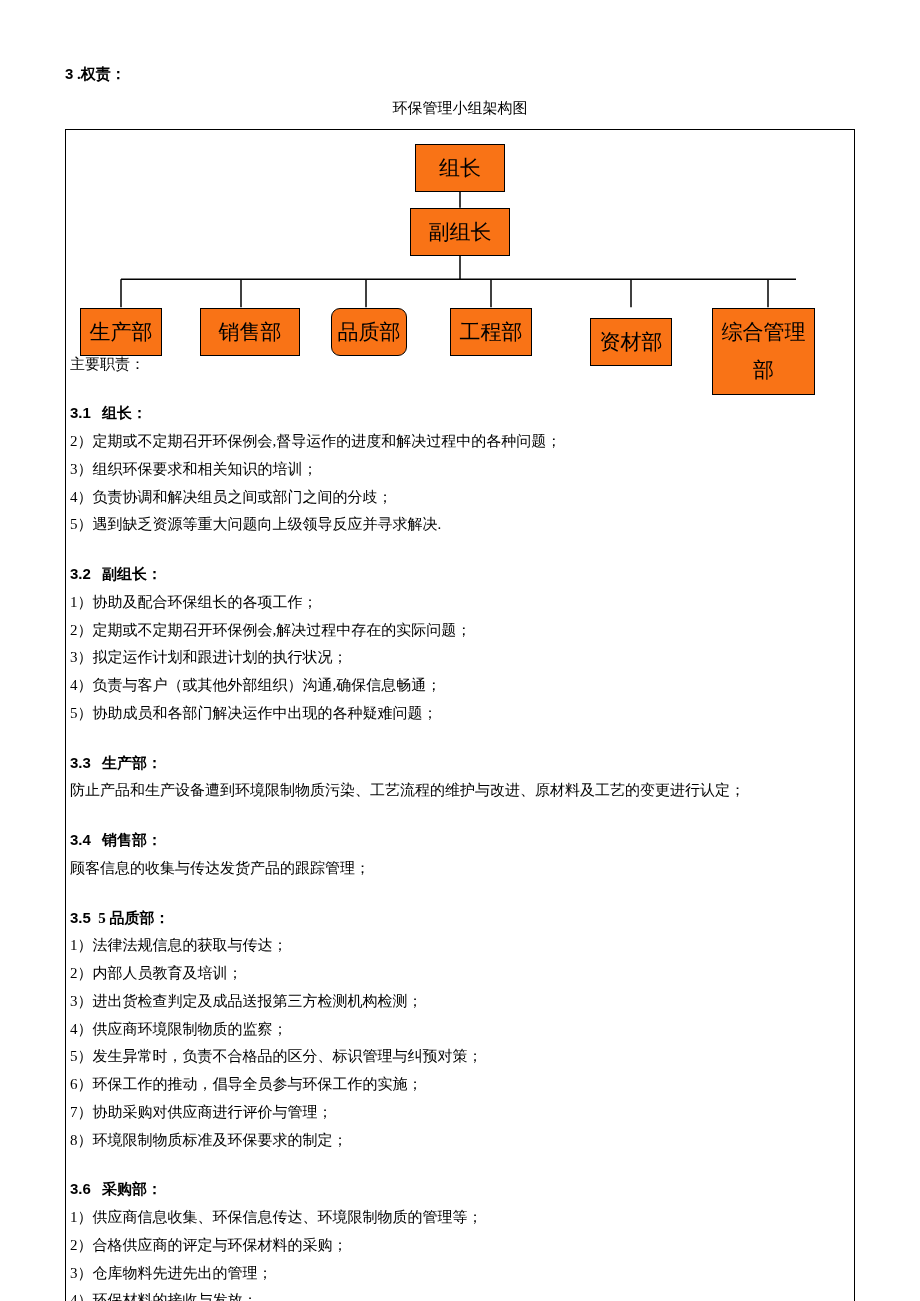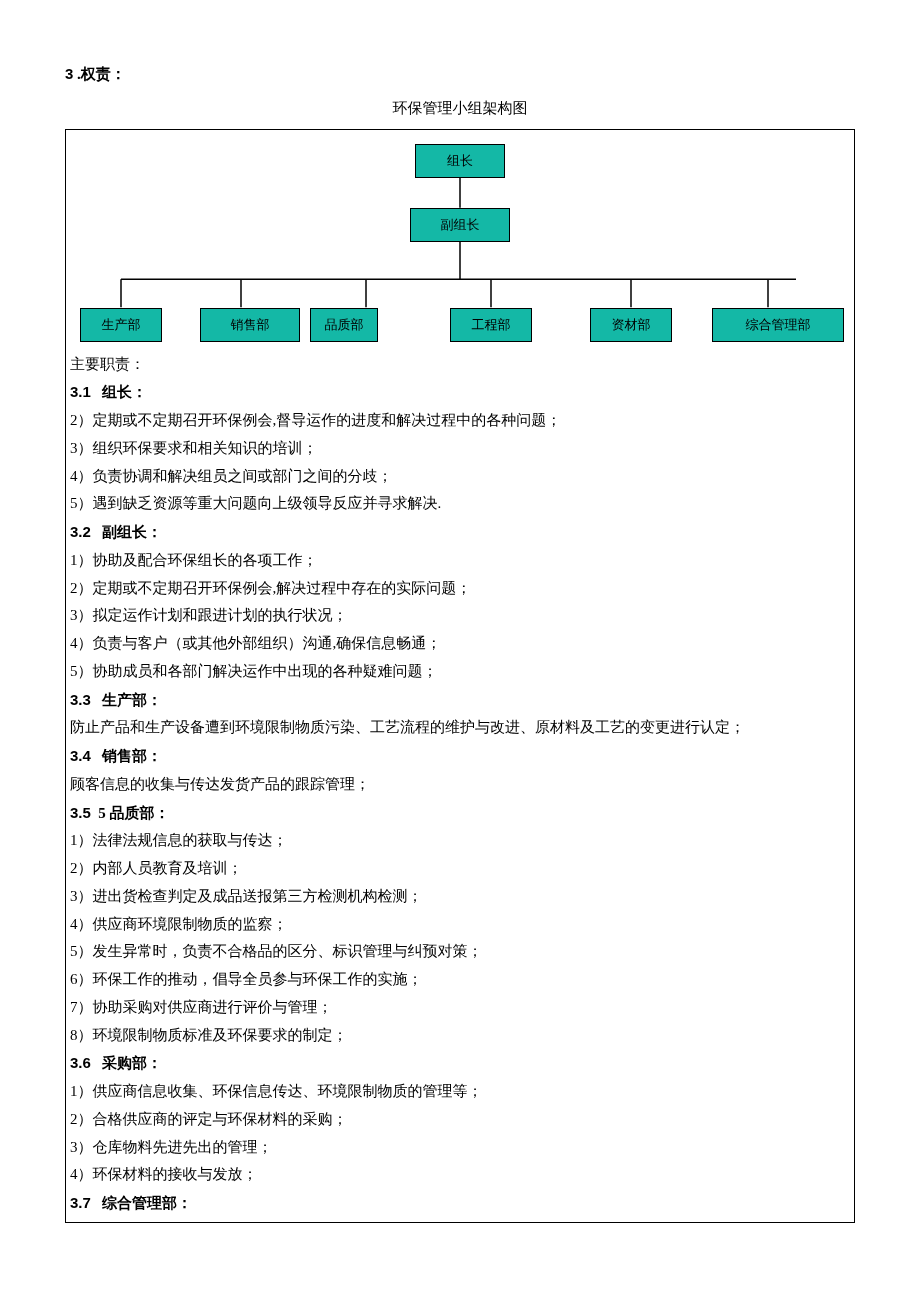--- a/index.html
+++ b/index.html
@@ -29,32 +29,33 @@
     .org-chart {
       position: relative;
       height: 218px;
       border: 1px solid #000;
       border-bottom: none;
       margin-bottom: 0;
     }
     .node {
       position: absolute;
       border: 1.5px solid #000;
-      background: #14b8a6;
+      background: #f97316;
       text-align: center;
-      font-size: 13px;
+      font-size: 21px;
       padding: 4px 0;
     }
     .content-frame {
       border: 1px solid #000;
       border-top: none;
       padding: 4px 4px 4px 4px;
     }
     .heading {
       font-weight: bold;
+      margin-top: 21px;
     }
     .heading .num {
       font-family: Arial, sans-serif;
       font-weight: bold;
     }
     .line { }
     svg.connectors {
       position: absolute;
       top: 0; left: 0;
       width: 100%; height: 100%;
@@ -82,24 +83,24 @@
     <line x1="425" y1="150" x2="425" y2="178" stroke="#000" stroke-width="1.5"></line>
     <line x1="565" y1="150" x2="565" y2="178" stroke="#000" stroke-width="1.5"></line>
     <line x1="702" y1="150" x2="702" y2="178" stroke="#000" stroke-width="1.5"></line>
   </svg>
 
   <div class="node" style="left:349px; top:14px; width:90px;">组长</div>
   <div class="node" style="left:344px; top:78px; width:100px;">副组长</div>
 
   <div class="node" style="left:14px;  top:178px; width:82px;">生产部</div>
   <div class="node" style="left:134px; top:178px; width:100px;">销售部</div>
-  <div class="node" style="left:244px; top:178px; width:68px;">品质部</div>
+  <div class="node" style="left:265px; top:178px; width:76px;border-radius:9px;">品质部</div>
   <div class="node" style="left:384px; top:178px; width:82px;">工程部</div>
-  <div class="node" style="left:524px; top:178px; width:82px;">资材部</div>
-  <div class="node" style="left:646px; top:178px; width:132px;">综合管理部</div>
+  <div class="node" style="left:524px; top:188px; width:82px;">资材部</div>
+  <div class="node" style="left:646px; top:178px; width:103px;">综合管理部</div>
 </div>
 
 <div class="content-frame">
 
   <div class="line">主要职责：</div>
 
   <div class="heading">
     <span class="num">3.1</span>&nbsp;&nbsp;&nbsp;<span>组长：</span>
   </div>
   <div class="line">2）定期或不定期召开环保例会,督导运作的进度和解决过程中的各种问题；</div>

